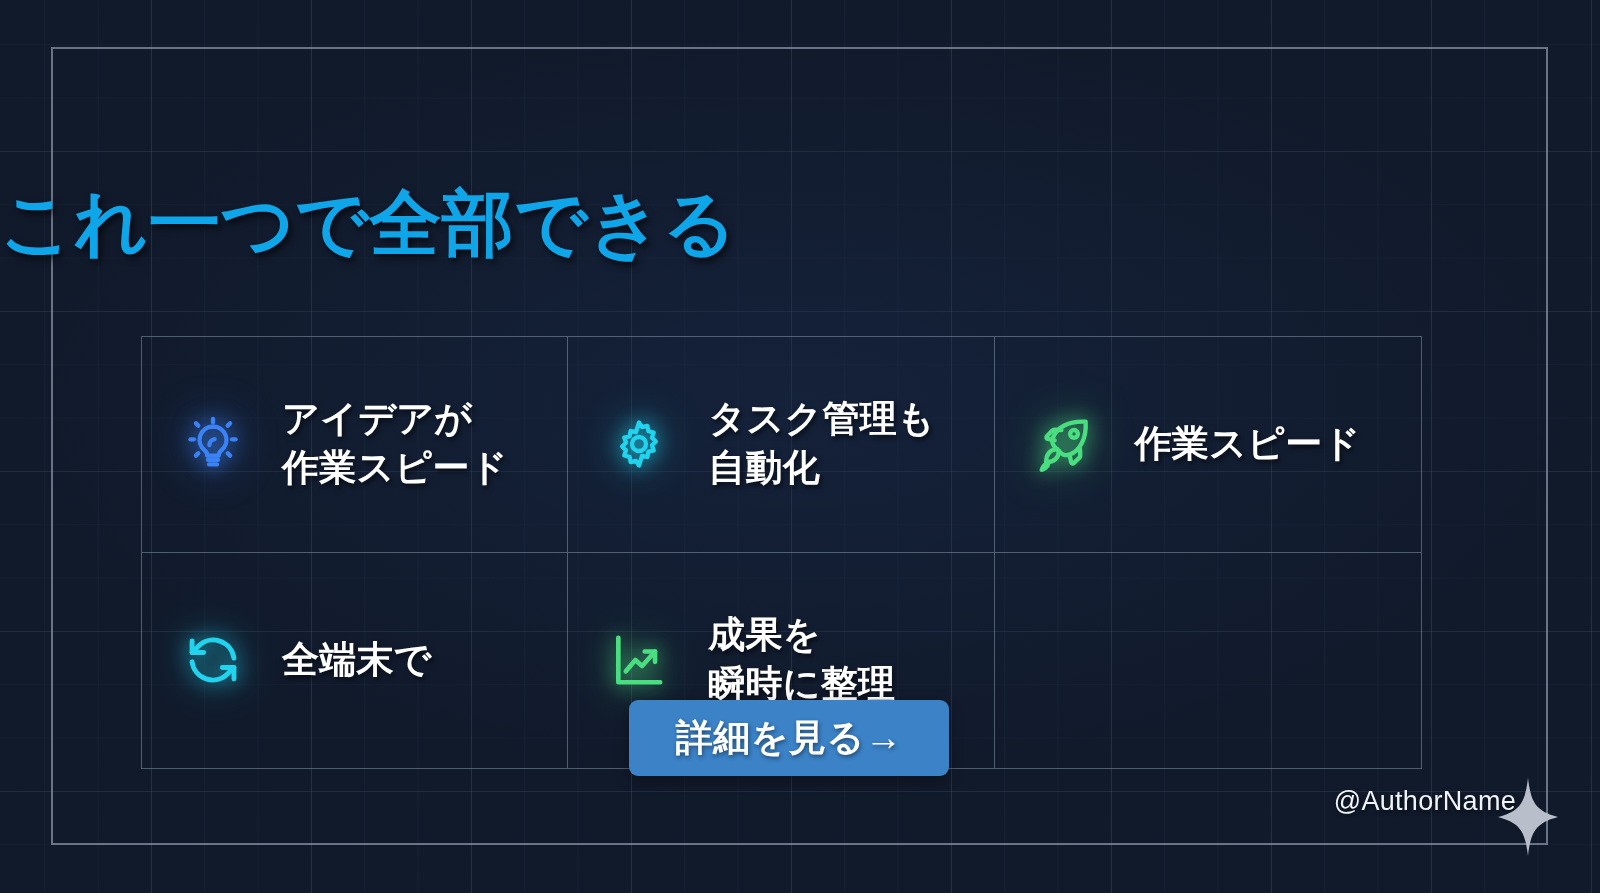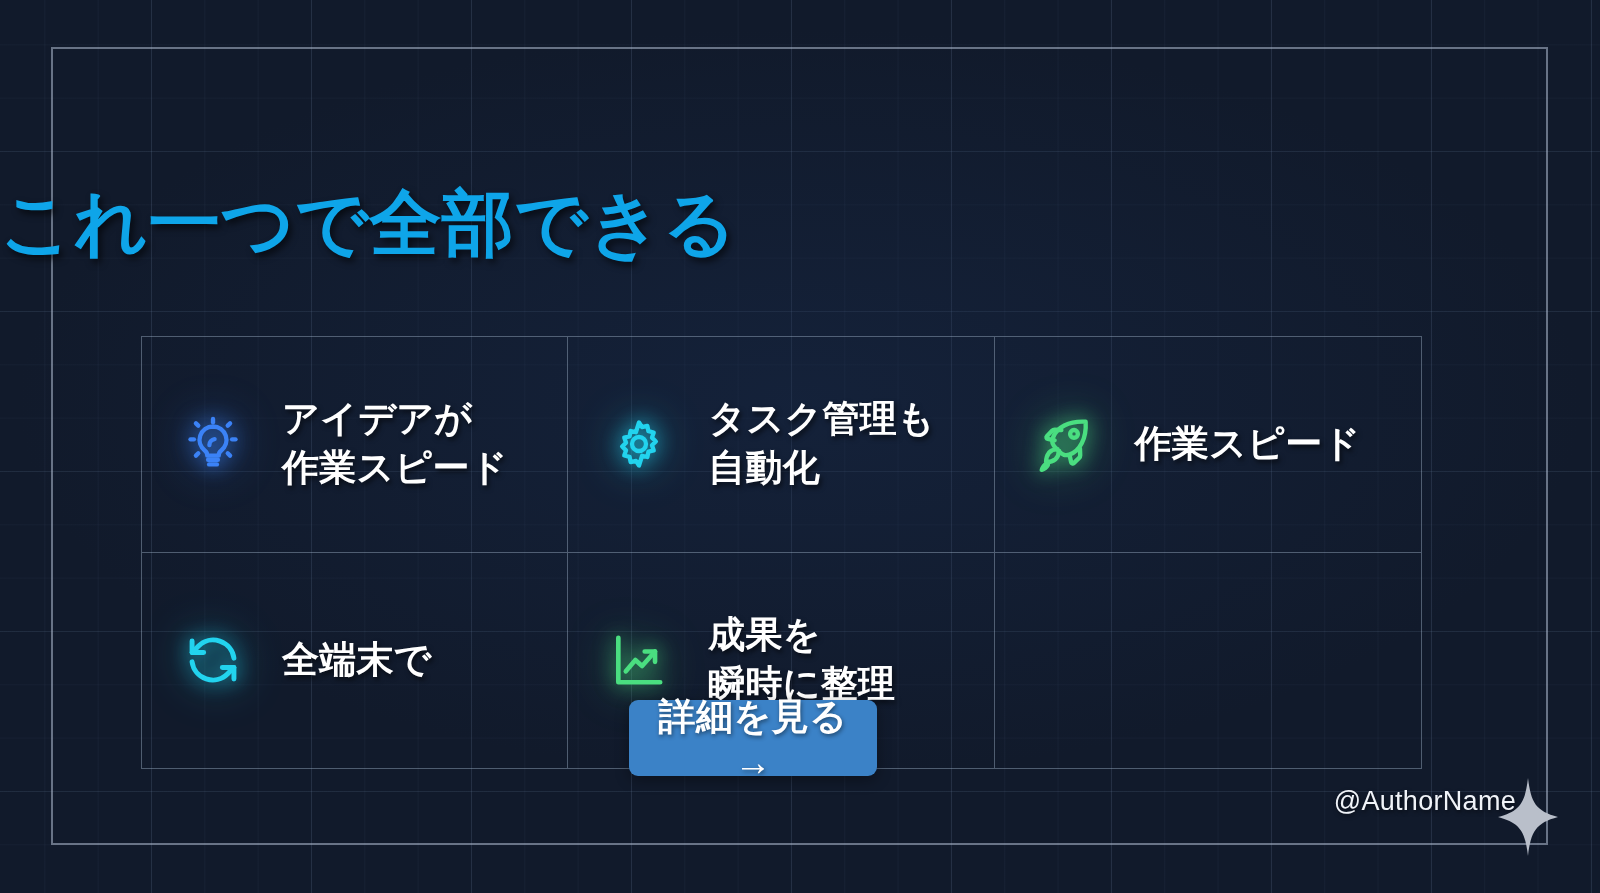--- a/index.html
+++ b/index.html
@@ -121,21 +121,21 @@
     letter-spacing: 0.2px;
     text-shadow: 2px 3px 5px rgba(0,0,0,0.6);
   }
   .cell-text .l2 { display: block; }
 
   
   .cta {
     position: absolute;
     left: 629px;
     top: 700px;
-    width: 248px;
+    width: 320px;
     height: 76px;
     background: #3b82c7;
     border: none;
     border-radius: 9px;
     color: #ffffff;
     font-family: inherit;
     font-size: 37px;
     font-weight: 700;
     letter-spacing: 0.5px;
     cursor: pointer;

